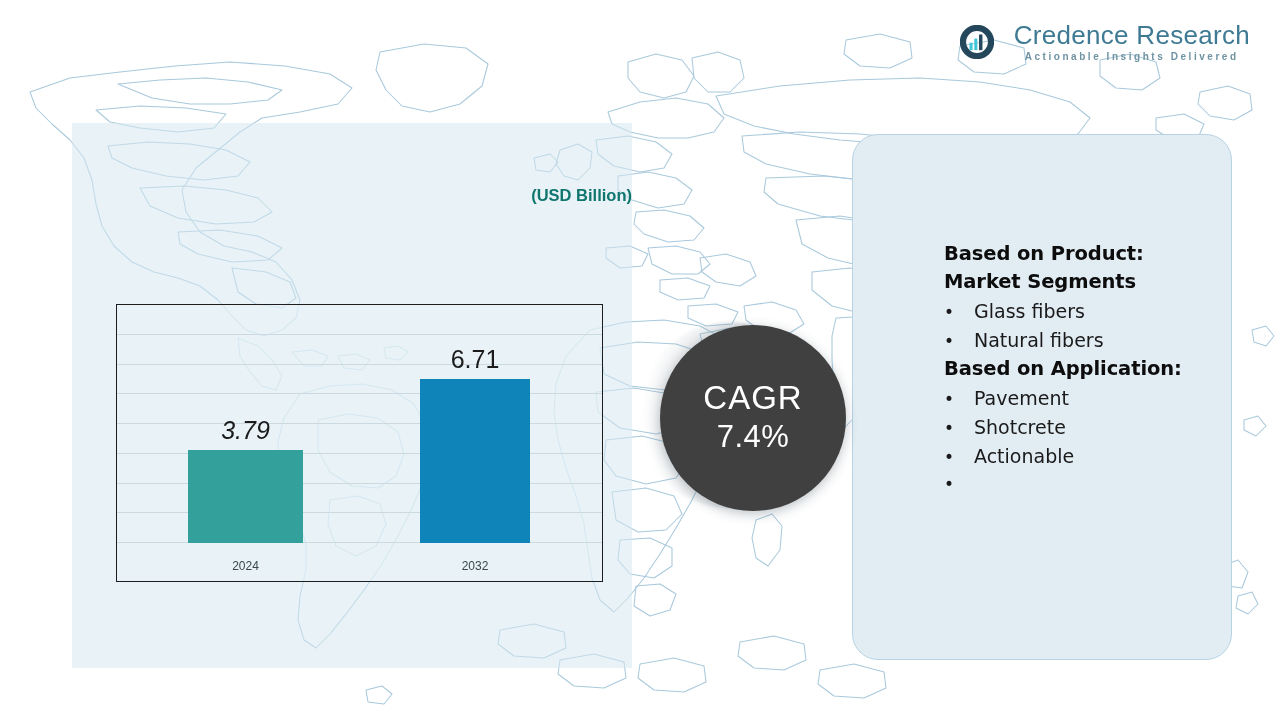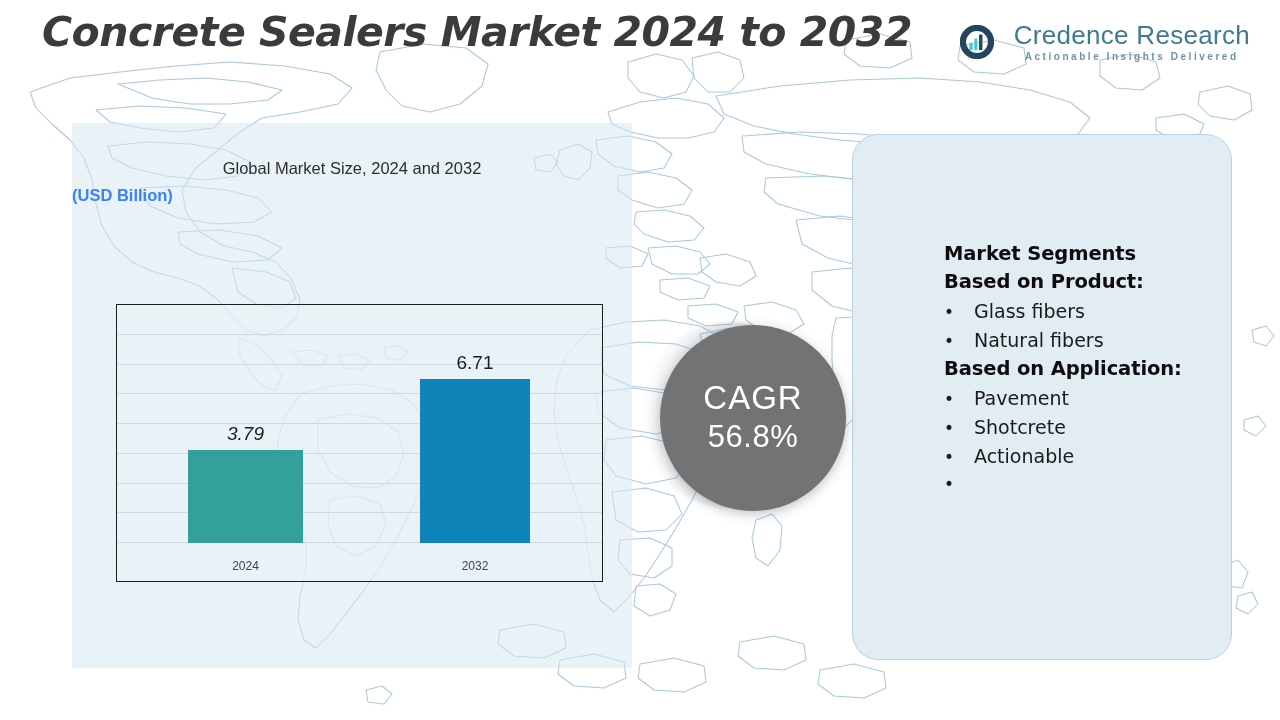--- a/index.html
+++ b/index.html
@@ -48,37 +48,37 @@
   }
 
   
   #chart-block { position:absolute; left:72px; top:123px; width:560px; height:545px; z-index:3; }
 
   #chart-title-1 {
     position:absolute; left:0; top:36px; width:560px; text-align:center;
     font-size:16.5px; color:#2d2d2d; font-family:"Liberation Sans", sans-serif;
   }
   #chart-title-2 {
-    position:absolute; left:0; top:63px; width:560px; text-align:left;
-    font-size:16.5px; font-weight:bold; color:#3b82f6; font-family:"Liberation Sans", sans-serif;
+    position:absolute; left:0; top:63px; width:560px; text-align:right;
+    font-size:16.5px; font-weight:bold; color:#0f766e; font-family:"Liberation Sans", sans-serif;padding-left:44px;
   }
 
   #plot-frame {
     position:absolute; left:44px; top:181px; width:487px; height:278px;
     border:1.6px solid #1d1d1d; background:rgba(232,242,248,0.55);
   }
   #gridlines { position:absolute; left:0; top:0; width:100%; height:100%; }
   .gridline { position:absolute; left:0; width:100%; height:1px; background:#cdd9e0; }
 
   .bar { position:absolute; bottom:38px; }
   #bar-2024 { left:71px; width:115px; background:#33a09c; }
   #bar-2032 { left:303px; width:110px; background:#0e84b8; }
 
   .bar-value {
-    position:absolute; text-align:center; font-size:19px; color:#1b1b1b;
+    position:absolute; text-align:center; font-size:25px; color:#1b1b1b;
     font-family:"Liberation Sans", sans-serif;
     margin-top:8px;
   }
   #value-2024 { left:71px; width:115px; }
   #value-2032 { left:303px; width:110px; }
 
   .cat-label {
     position:absolute; bottom:8px; text-align:center; font-size:12px;
     color:#39474f; font-family:"Liberation Sans", sans-serif;
   }
@@ -87,21 +87,21 @@
 
   
   #cagr-shadow {
     position:absolute; left:637px; top:322px; width:186px; height:186px;
     border-radius:50%; z-index:3;
     background:radial-gradient(circle at 70% 50%, rgba(120,130,140,0.55) 38%, rgba(150,160,168,0.22) 62%, rgba(255,255,255,0) 78%);
     filter:blur(1px);
   }
   #cagr-badge {
     position:absolute; left:660px; top:325px; width:186px; height:186px;
-    border-radius:50%; background:#737373; z-index:4;
+    border-radius:50%; background:#404040; z-index:4;
     display:flex; flex-direction:column; align-items:center; justify-content:center;
     box-shadow:0 3px 12px rgba(40,60,75,0.30);
   }
   #cagr-label { color:#ffffff; font-size:33px; letter-spacing:1px; line-height:1.05;
                 font-family:"Liberation Sans", sans-serif; }
   #cagr-value { color:#ffffff; font-size:31px; letter-spacing:0.5px; margin-top:4px;
                 font-family:"Liberation Sans", sans-serif; }
 
   
   #segments-panel {
@@ -215,41 +215,39 @@
       <path d="M560 660 L594 654 L624 662 L626 678 L604 688 L574 686 L558 674 Z"></path>
       <path d="M640 664 L674 658 L704 666 L706 682 L684 692 L654 690 L638 678 Z"></path>
       <path d="M740 642 L774 636 L804 644 L806 660 L784 670 L754 668 L738 656 Z"></path>
       <path d="M820 670 L854 664 L884 672 L886 688 L864 698 L834 696 L818 684 Z"></path>
       <path d="M916 630 L950 624 L980 632 L982 648 L960 658 L930 656 L914 644 Z"></path>
     </g>
   </svg>
 </div>
 
 <div id="header">
-  <div id="page-title">Concrete Sealers Market 2024 to 2032</div>
 
   <div id="logo">
     <svg id="logo-mark" viewBox="0 0 100 100">
       <path d="M50 5 a45 45 0 1 0 0 90 a45 45 0 1 0 0 -90 Z M50 18 a32 32 0 1 1 0 64 a32 32 0 1 1 0 -64 Z" fill="#24475c" fill-rule="evenodd"></path>
       <circle cx="50" cy="50" r="45" fill="none" stroke="#24475c" stroke-width="11"></circle>
       <rect x="28" y="52" width="9" height="22" fill="#3fc6d8"></rect>
       <rect x="42" y="40" width="9" height="34" fill="#3fc6d8"></rect>
       <rect x="56" y="28" width="10" height="46" fill="#24475c"></rect>
     </svg>
     <div id="logo-text-wrap">
       <div id="logo-word">Credence Research</div>
       <div id="logo-tag">Actionable Insights Delivered</div>
     </div>
   </div>
 </div>
 
 <div id="left-panel"></div>
 
 <div id="chart-block">
-  <div id="chart-title-1">Global Market Size, 2024 and 2032</div>
   <div id="chart-title-2">(USD Billion)</div>
 
   <div id="plot-frame">
     <div id="gridlines">
         <div class="gridline" style="top: 237px;"></div>
         <div class="gridline" style="top: 207.25px;"></div>
         <div class="gridline" style="top: 177.5px;"></div>
         <div class="gridline" style="top: 147.75px;"></div>
         <div class="gridline" style="top: 118px;"></div>
         <div class="gridline" style="top: 88.25px;"></div>
@@ -264,28 +262,28 @@
     <div class="bar-value" id="value-2032" style="bottom: 207.395px;">6.71</div>
 
     <div class="cat-label" id="cat-2024">2024</div>
     <div class="cat-label" id="cat-2032">2032</div>
   </div>
 </div>
 
 <div id="cagr-shadow"></div>
 <div id="cagr-badge">
   <div id="cagr-label">CAGR</div>
-  <div id="cagr-value">56.8%</div>
+  <div id="cagr-value">7.4%</div>
 </div>
 
 <div id="segments-panel"></div>
 <div id="segments-content">
+  <div class="seg-heading">Based on Product:</div>
+
   <div class="seg-heading">Market Segments</div>
-
-  <div class="seg-heading">Based on Product:</div>
   <div class="seg-item">
     <span class="seg-bullet">•</span>
     <span>Glass fibers</span>
   </div>
   <div class="seg-item">
     <span class="seg-bullet">•</span>
     <span>Natural fibers</span>
   </div>
 
   <div class="seg-heading">Based on Application:</div>

